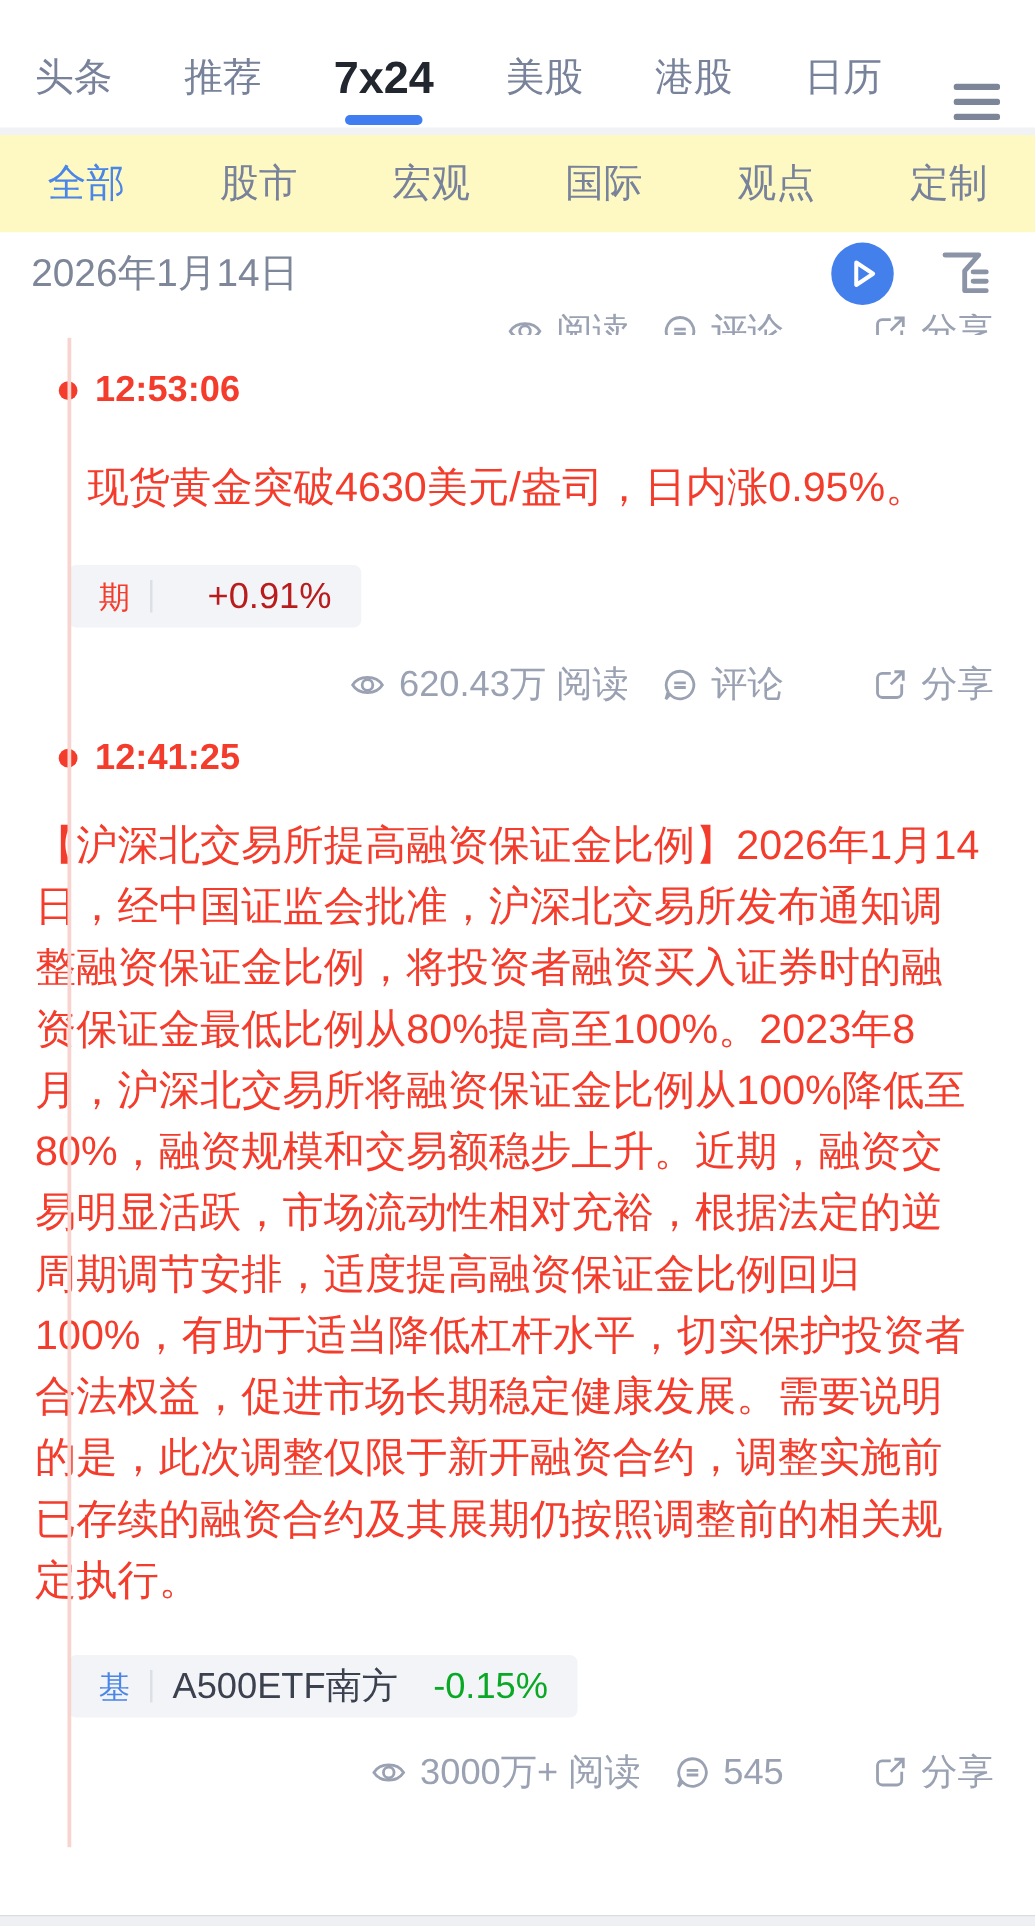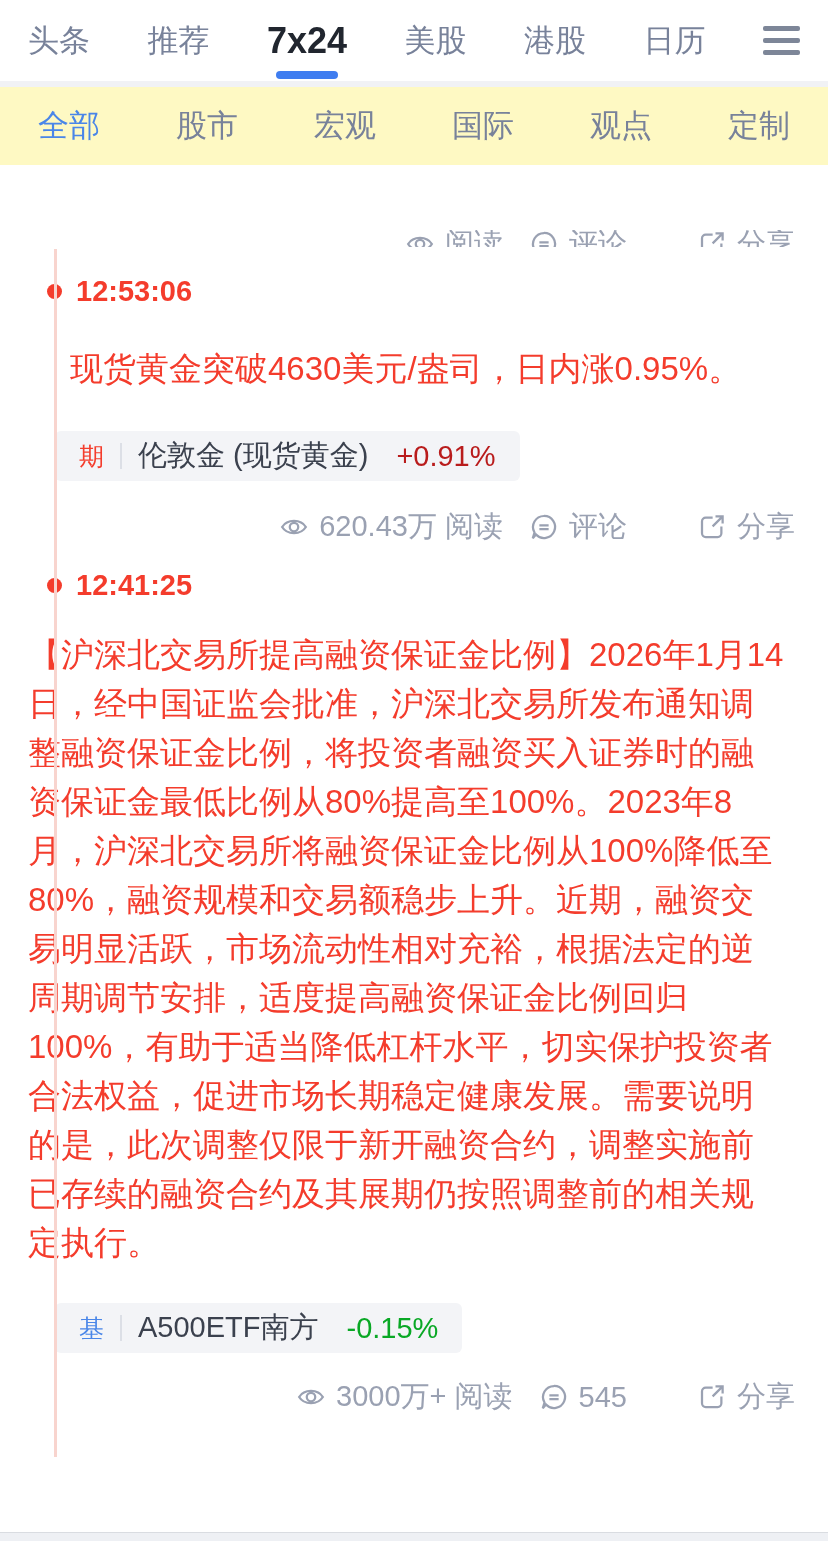--- a/index.html
+++ b/index.html
@@ -1,21 +1,21 @@
 <!DOCTYPE html>
 <html><head>
 <meta charset="utf-8">
 <style>
   * { margin:0; padding:0; box-sizing:border-box; }
   html,body { width:828px; height:1541px; overflow:hidden; background:#fff;
     font-family:"Liberation Sans","DejaVu Sans",sans-serif; }
   .app { position:relative; width:828px; height:1541px; background:#fff; overflow:hidden; }
 
   
-  .tnav { height:81px; display:flex; align-items:center; justify-content:space-between;
+  .tnav { height:102px; display:flex; align-items:flex-end; justify-content:space-between;
     padding:0 28px; background:#fff; }
   .tnav-item { position:relative; font-size:31px; color:#78829a; height:81px;
     display:flex; align-items:center; cursor:pointer; }
   .tnav-item.active { font-size:36px; font-weight:600; color:#21262f; }
   .tnav-item.active::after { content:""; position:absolute; left:50%; transform:translateX(-50%);
     bottom:2px; width:62px; height:8px; border-radius:4px; background:#3f7df0; }
   .menu-icon { display:flex; flex-direction:column; gap:7px; padding:6px 0; cursor:pointer; }
   .menu-icon span { display:block; width:37px; height:5px; border-radius:2px; background:#7d8698; }
   .tnav-divider { height:6px; background:#f1f2f5; }
 
@@ -125,35 +125,50 @@
         </div>
         <div class="stat share">
           <svg width="30" height="30" viewBox="0 0 24 24" fill="none" stroke="#9aa1b2" stroke-width="1.8">
             <path d="M12.5 4.5 H7 a3 3 0 0 0 -3 3 v9.5 a3 3 0 0 0 3 3 h9.5 a3 3 0 0 0 3 -3 V11.5"></path>
             <path d="M12.5 11.5 L20.5 3.5 M14.8 3.5 h5.7 v5.7"></path>
           </svg>
           <span>分享</span>
         </div>
       </div>
     </div>
+    <div class="datebar-inner">
+      <span class="date-label">2026年1月14日</span>
+      <div class="datebar-actions">
+        <div class="play-btn">
+          <svg width="50" height="50" viewBox="0 0 50 50" fill="none">
+            <path d="M20 16 L33.5 25 L20 34 Z" stroke="#ffffff" stroke-width="3.2" stroke-linejoin="round"></path>
+          </svg>
+        </div>
+        <div class="filter-btn">
+          <svg width="48" height="48" viewBox="0 0 32 32" fill="none" stroke="#8b93a6" stroke-width="2.6">
+            <path d="M6 6 H24 L16.5 14.5 V25" stroke-linejoin="round" stroke-linecap="round"></path>
+            <path d="M21 15 H28 M21 20 H28 M17 25 H28" stroke-linecap="round"></path>
+          </svg>
+        </div>
+      </div>
+    </div>
   </div>
 
   <div class="feed">
     <div class="timeline-line"></div>
 
     <div class="item1">
       <div class="time-row">
         <div class="time-dot"></div>
         <div class="time-text">12:53:06</div>
       </div>
       <div class="news-text">现货黄金突破4630美元/盎司，日内涨0.95%。</div>
       <div class="chip">
         <span class="chip-tag red">期</span>
         <span class="chip-divider"></span>
-        <span class="chip-name">伦敦金 (现货黄金)</span>
         <span class="chip-change up">+0.91%</span>
       </div>
       <div class="stats-row">
         <div class="stat">
           <svg width="30" height="30" viewBox="0 0 24 24" fill="none" stroke="#9aa1b2" stroke-width="1.8">
             <path d="M2.5 12 C6.5 5.5 17.5 5.5 21.5 12 C17.5 18.5 6.5 18.5 2.5 12 Z"></path>
               <circle cx="12" cy="12" r="3.4"></circle>
           </svg>
           <span>620.43万 阅读</span>
         </div>

